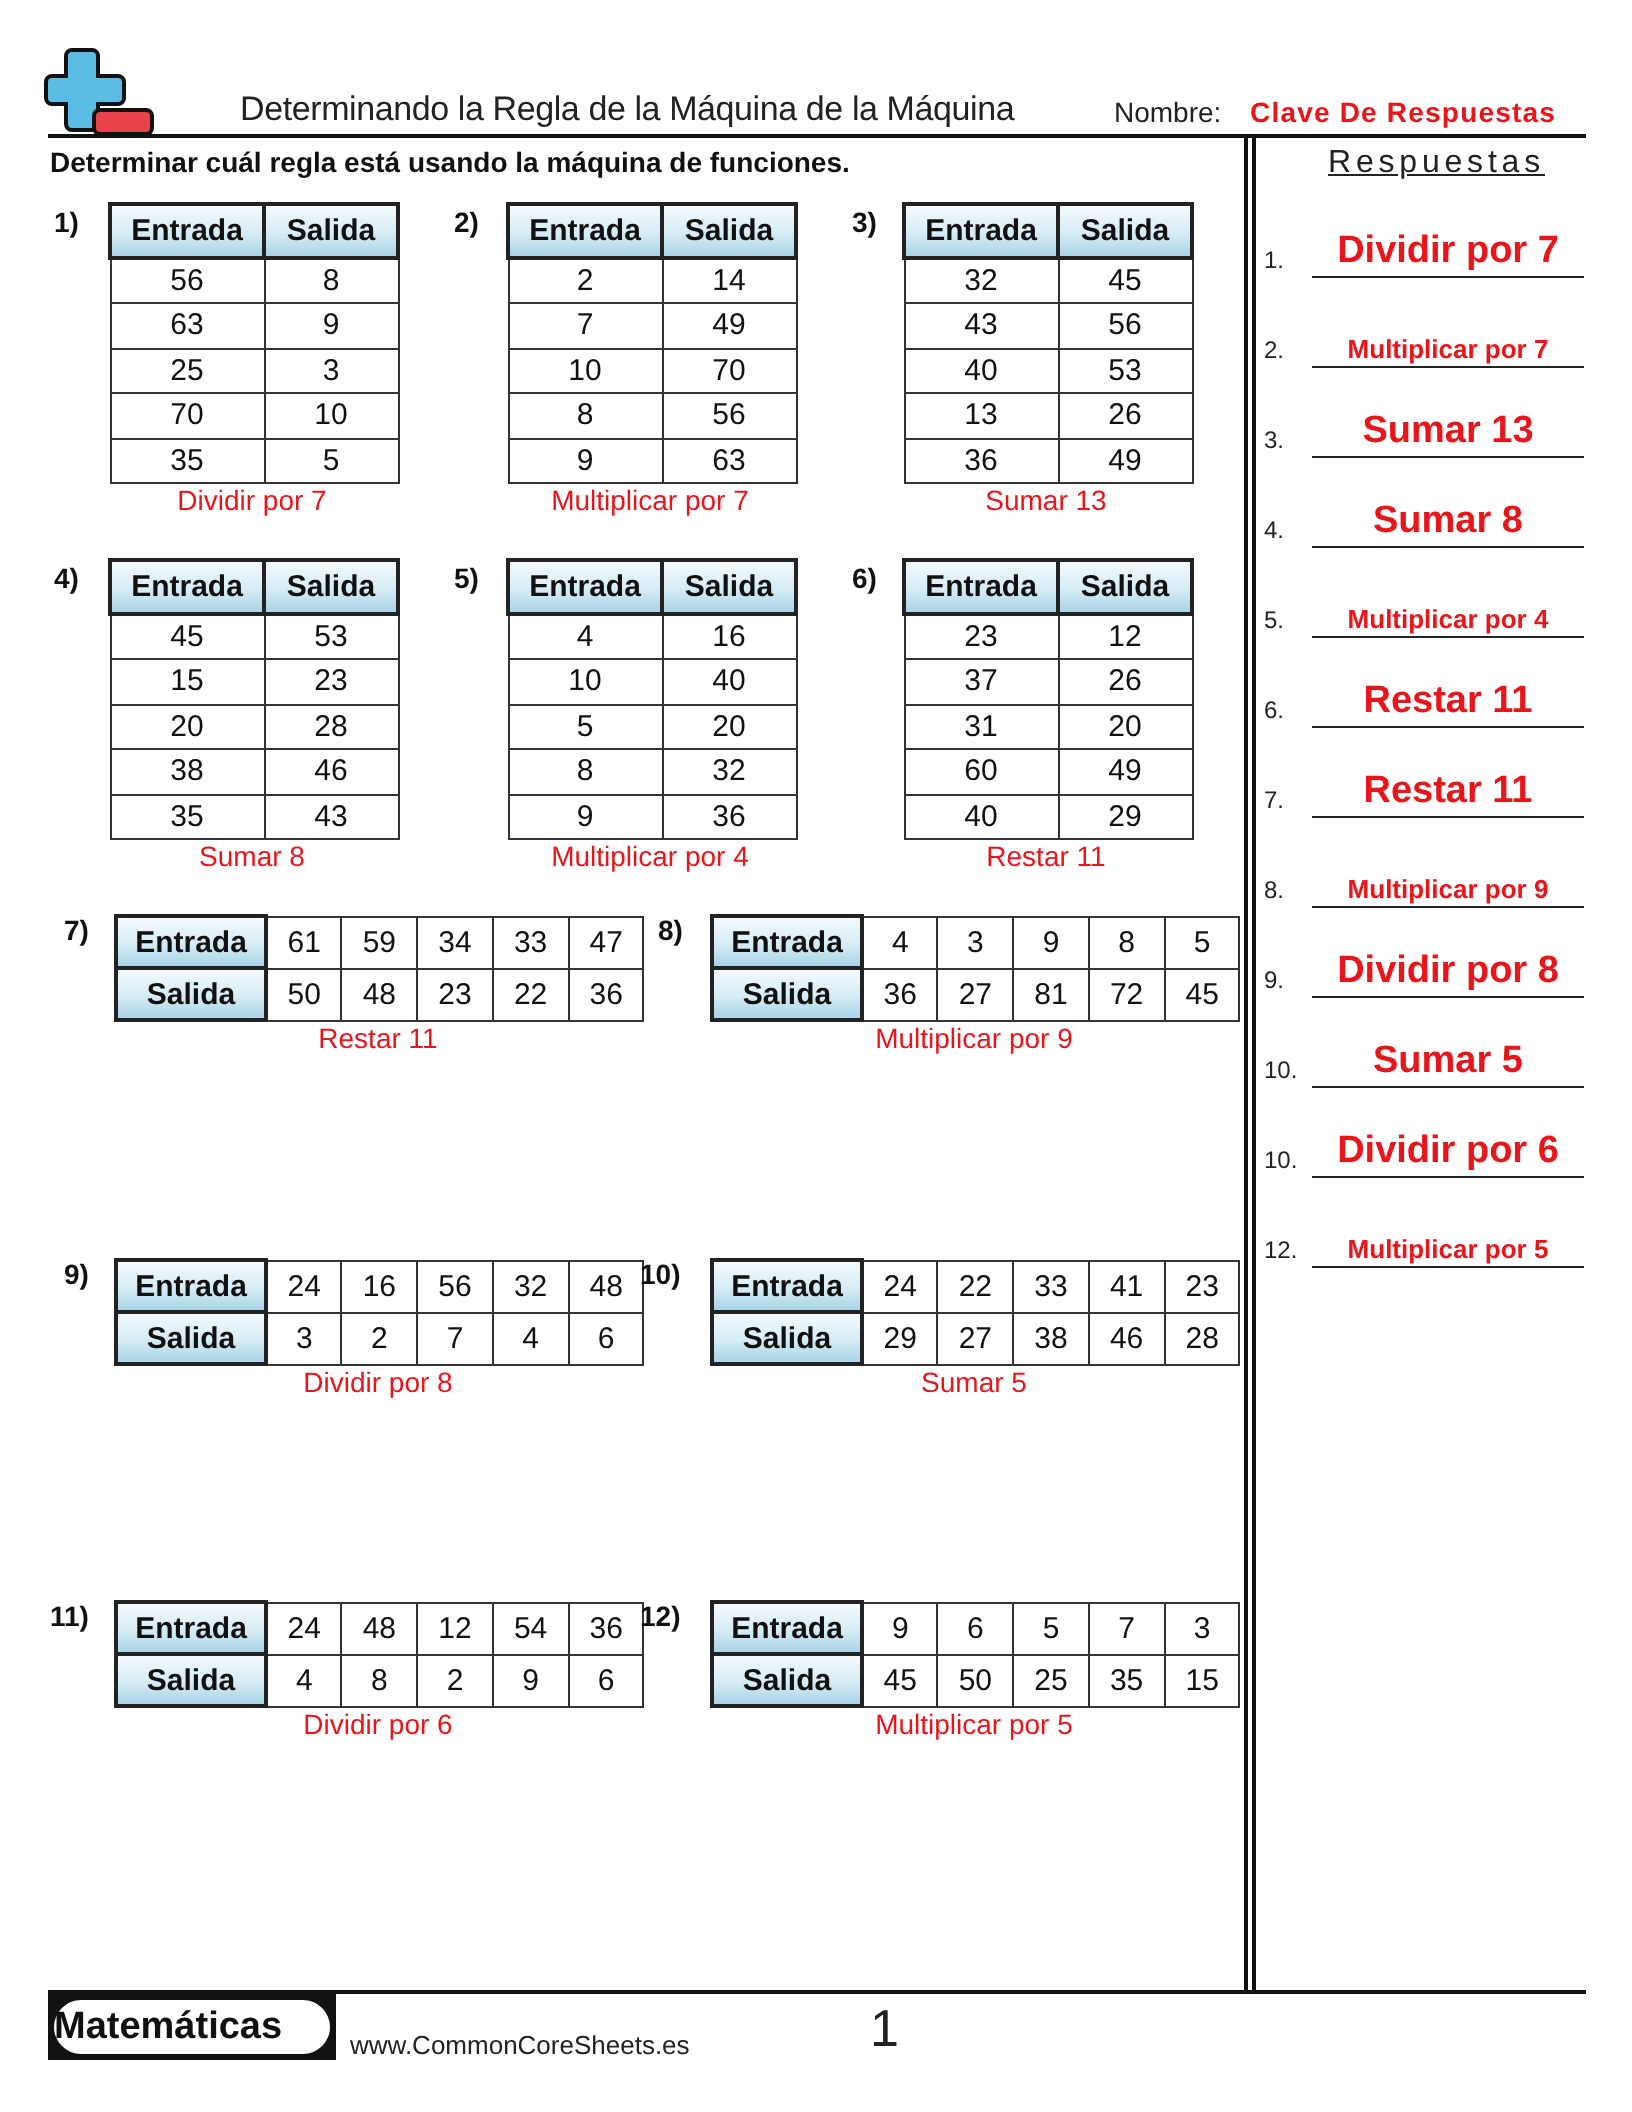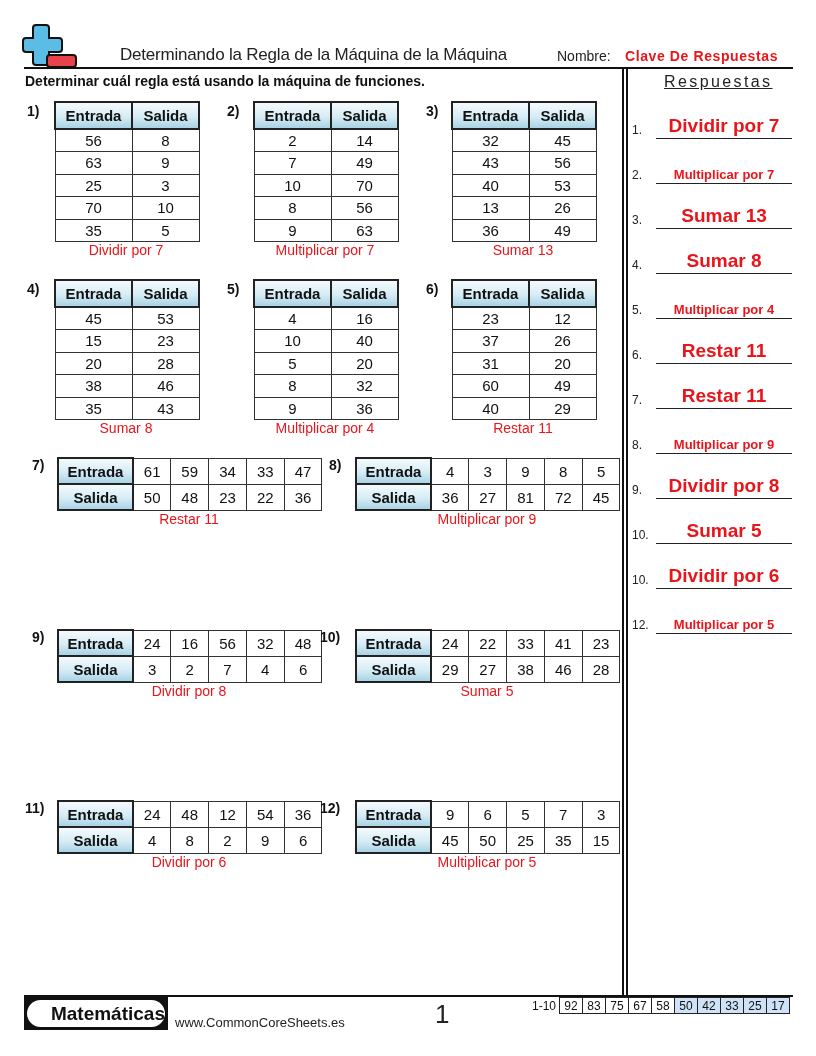--- a/index.html
+++ b/index.html
@@ -37,21 +37,21 @@
   table.ht { position: absolute; border-collapse: collapse; }
   table.ht th { width: 75px; height: 26px; font-size: 15px; font-weight: bold; border: 2px solid #222;
      background: linear-gradient(to bottom, #f4fafd 0%, #d6ecf5 55%, #a9d3e5 100%); }
   table.ht td { width: 37.8px; height: 26px; font-size: 15px; text-align: center; border: 1.3px solid #333; }
 
   .rule { position: absolute; font-size: 14px; color: #e8151b; text-align: center; }
 
   .footer-rule { position: absolute; left: 24px; top: 995px; width: 769px; height: 2px; background: #111; }
   .brand { position: absolute; left: 24px; top: 997px; width: 144px; height: 33px; background: #111; }
   .brand-pill { position: absolute; left: 3px; top: 3px; right: 3px; bottom: 3px; background: #fff; border-radius: 14px;
-     font-size: 19px; font-weight: bold; text-align: right; line-height: 27px; color: #111; }
+     font-size: 19px; font-weight: bold; text-align: left; line-height: 27px; color: #111; }
   .site { position: absolute; left: 175px; top: 1015px; font-size: 13px; color: #222; }
   .page-num { position: absolute; left: 435px; top: 999px; font-size: 26px; color: #222; }
 
   .score { position: absolute; left: 530px; top: 997px; border-collapse: collapse; font-size: 12px; }
   .score td { height: 16px; border: 1px solid #222; text-align: center; padding: 0 2px; min-width: 23px; }
   .score td.lbl { border: none; text-align: right; padding-right: 3px; }
   .score td.hl { background: #cfe2f7; }
   .score td.empty { border: none; }
 </style>
 </head>
@@ -451,27 +451,14 @@
   </div>
 
 <div class="footer-rule"></div>
 <div class="brand">
   <div class="brand-pill">Matemáticas</div>
 </div>
 <div class="site">www.CommonCoreSheets.es</div>
 <div class="page-num">1</div>
 <table class="score">
   <tbody>
-      <tr>
-    <td class="lbl">1-10</td>
-    <td>92</td>
-    <td>83</td>
-    <td>75</td>
-    <td>67</td>
-    <td>58</td>
-    <td class="hl">50</td>
-    <td class="hl">42</td>
-    <td class="hl">33</td>
-    <td class="hl">25</td>
-    <td class="hl">17</td>
-  </tr>
 </tbody>
   </table>
 
 </body></html>

